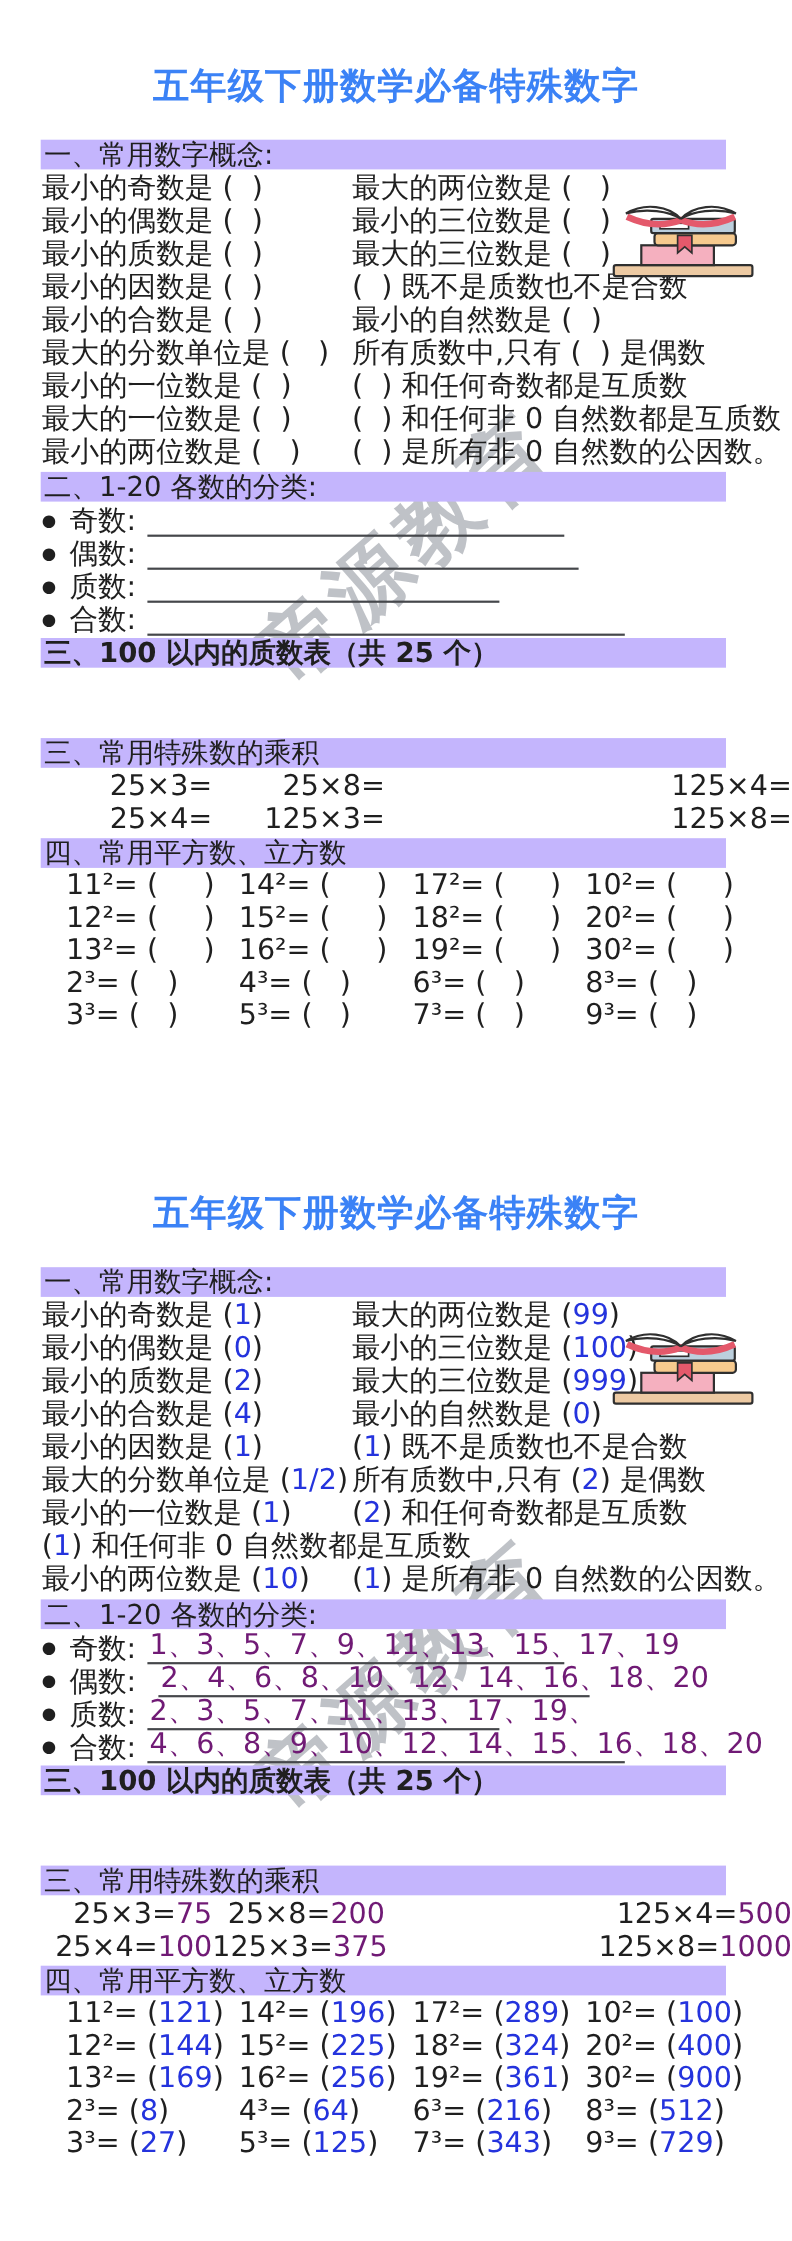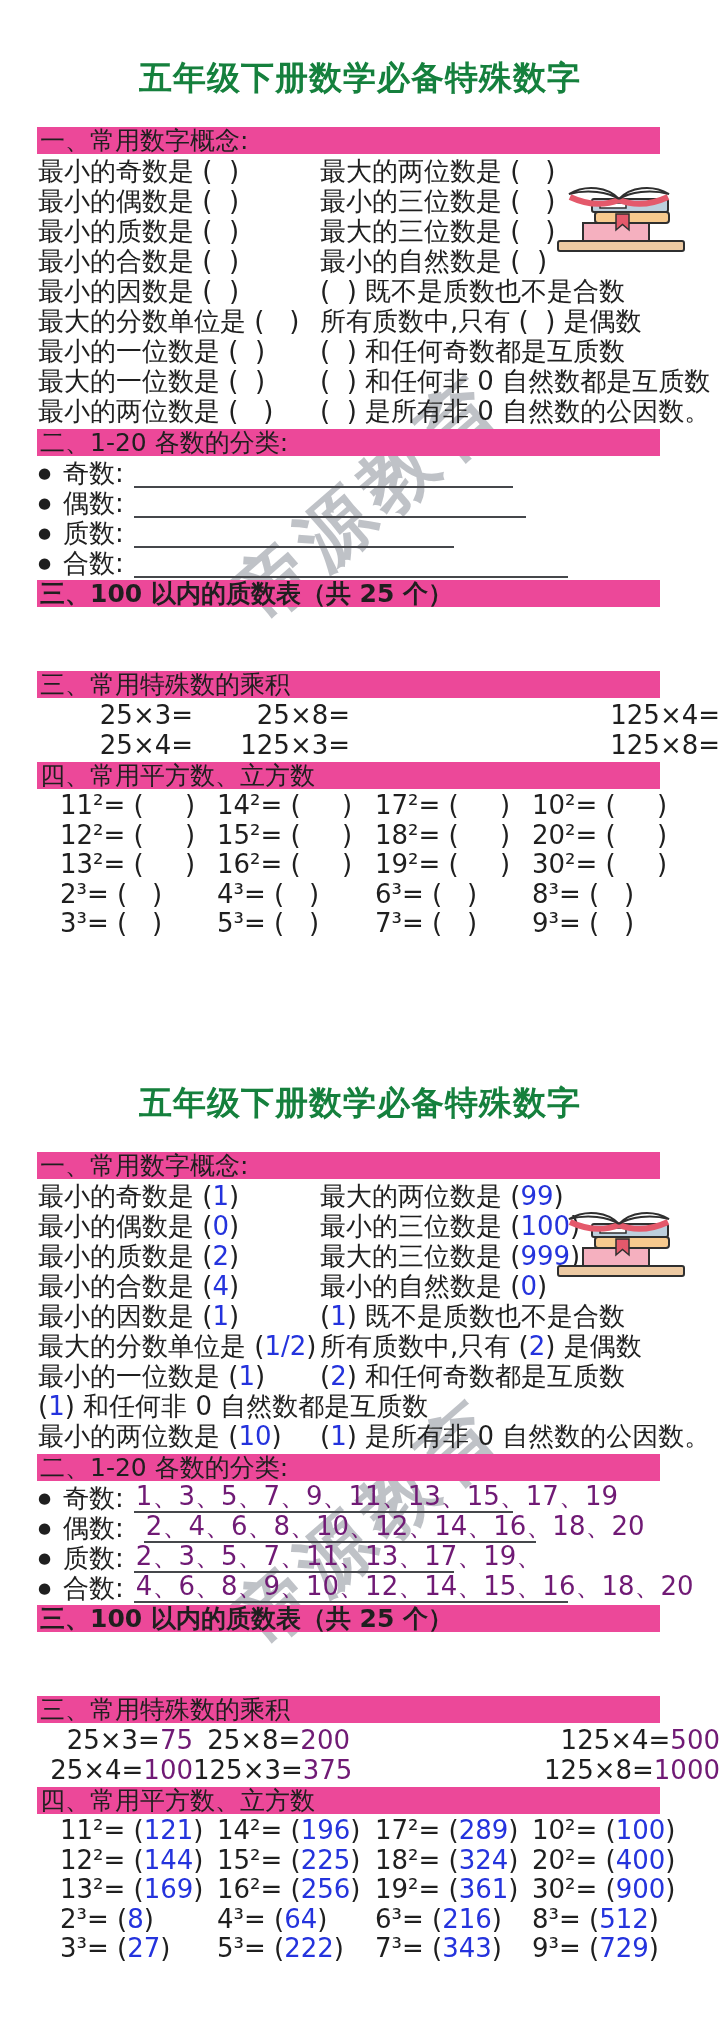--- a/index.html
+++ b/index.html
@@ -17,25 +17,25 @@
     transform:rotate(-41deg);transform-origin:center;
     font-size:74px;letter-spacing:8px;font-weight:bold;
     color:rgba(127,133,144,0.5);white-space:nowrap;text-align:center;
     pointer-events:none;
   }
 
   .title{
     position:relative;z-index:1;
     font-family:"DejaVu Serif","Liberation Serif",serif;font-weight:900;
     font-size:33px;line-height:40px;height:40px;margin:58px 0 0 0;
-    text-align:center;letter-spacing:1px;color:#15803d;
+    text-align:center;letter-spacing:1px;color:#3b82f6;
   }
   .bar{
     position:relative;z-index:1;
-    margin:0 60px 0 37px;background:#ec4899;height:27px;line-height:27px;
+    margin:0 60px 0 37px;background:#c4b5fd;height:27px;line-height:27px;
     font-size:25px;padding-left:3px;white-space:pre;overflow:visible;
   }
   .b1{margin-top:29px;} .b2{margin-top:3px;} .b3{margin-top:2px;font-weight:bold;}
   .b4{margin-top:0;}   .b5{margin-top:2px;}
 
   .concepts,.bullets,.primes-area,.mults,.powers{position:relative;z-index:1;}
   .concepts{margin-top:2px;}
   .crow{display:grid;grid-template-columns:282px 1fr;padding-left:38px;
         height:30px;line-height:30px;font-size:26px;white-space:pre;overflow:visible;}
   .crow>div{overflow:visible;}
@@ -79,26 +79,26 @@
   </div>
       <div class="crow">
     <div><span>最小的偶数是 (  )</span></div>
     <div><span>最小的三位数是 (   )</span></div>
   </div>
       <div class="crow">
     <div><span>最小的质数是 (  )</span></div>
     <div><span>最大的三位数是 (   )</span></div>
   </div>
       <div class="crow">
+    <div><span>最小的因数是 (  )</span></div>
+    <div><span>(  ) 既不是质数也不是合数</span></div>
+  </div>
+      <div class="crow">
     <div><span>最小的合数是 (  )</span></div>
     <div><span>最小的自然数是 (  )</span></div>
-  </div>
-      <div class="crow">
-    <div><span>最小的因数是 (  )</span></div>
-    <div><span>(  ) 既不是质数也不是合数</span></div>
   </div>
       <div class="crow">
     <div><span>最大的分数单位是 (   )</span></div>
     <div><span>所有质数中,只有 (  ) 是偶数</span></div>
   </div>
       <div class="crow">
     <div><span>最小的一位数是 (  )</span></div>
     <div><span>(  ) 和任何奇数都是互质数</span></div>
   </div>
       <div class="crow">
@@ -297,21 +297,21 @@
     <div><span>30²= </span><span>(</span><span class="blue ans">900</span><span>)</span></div>
   </div>
       <div class="prow">
     <div><span>2³= </span><span>(</span><span class="blue ans">8</span><span>)</span></div>
     <div><span>4³= </span><span>(</span><span class="blue ans">64</span><span>)</span></div>
     <div><span>6³= </span><span>(</span><span class="blue ans">216</span><span>)</span></div>
     <div><span>8³= </span><span>(</span><span class="blue ans">512</span><span>)</span></div>
   </div>
       <div class="prow">
     <div><span>3³= </span><span>(</span><span class="blue ans">27</span><span>)</span></div>
-    <div><span>5³= </span><span>(</span><span class="blue ans">222</span><span>)</span></div>
+    <div><span>5³= </span><span>(</span><span class="blue ans">125</span><span>)</span></div>
     <div><span>7³= </span><span>(</span><span class="blue ans">343</span><span>)</span></div>
     <div><span>9³= </span><span>(</span><span class="blue ans">729</span><span>)</span></div>
   </div>
     </div>
   <svg class="book" width="130" height="72" viewBox="0 0 130 72">
     <rect x="2" y="57" width="126" height="10" rx="2" fill="#edcaa3" stroke="#2f2f2f" stroke-width="2"></rect>
     <rect x="27" y="39" width="66" height="18" fill="#f5b0bf" stroke="#2f2f2f" stroke-width="2"></rect>
     <rect x="39" y="28" width="74" height="11" rx="3" fill="#f7ca8e" stroke="#2f2f2f" stroke-width="2"></rect>
     <path d="M60 30 h13 v16 l-6.5 -5.5 l-6.5 5.5 z" fill="#e4596b" stroke="#2f2f2f" stroke-width="1.5"></path>
     <rect x="36" y="15" width="76" height="13" rx="2" fill="#bccfdd" stroke="#2f2f2f" stroke-width="2"></rect>

